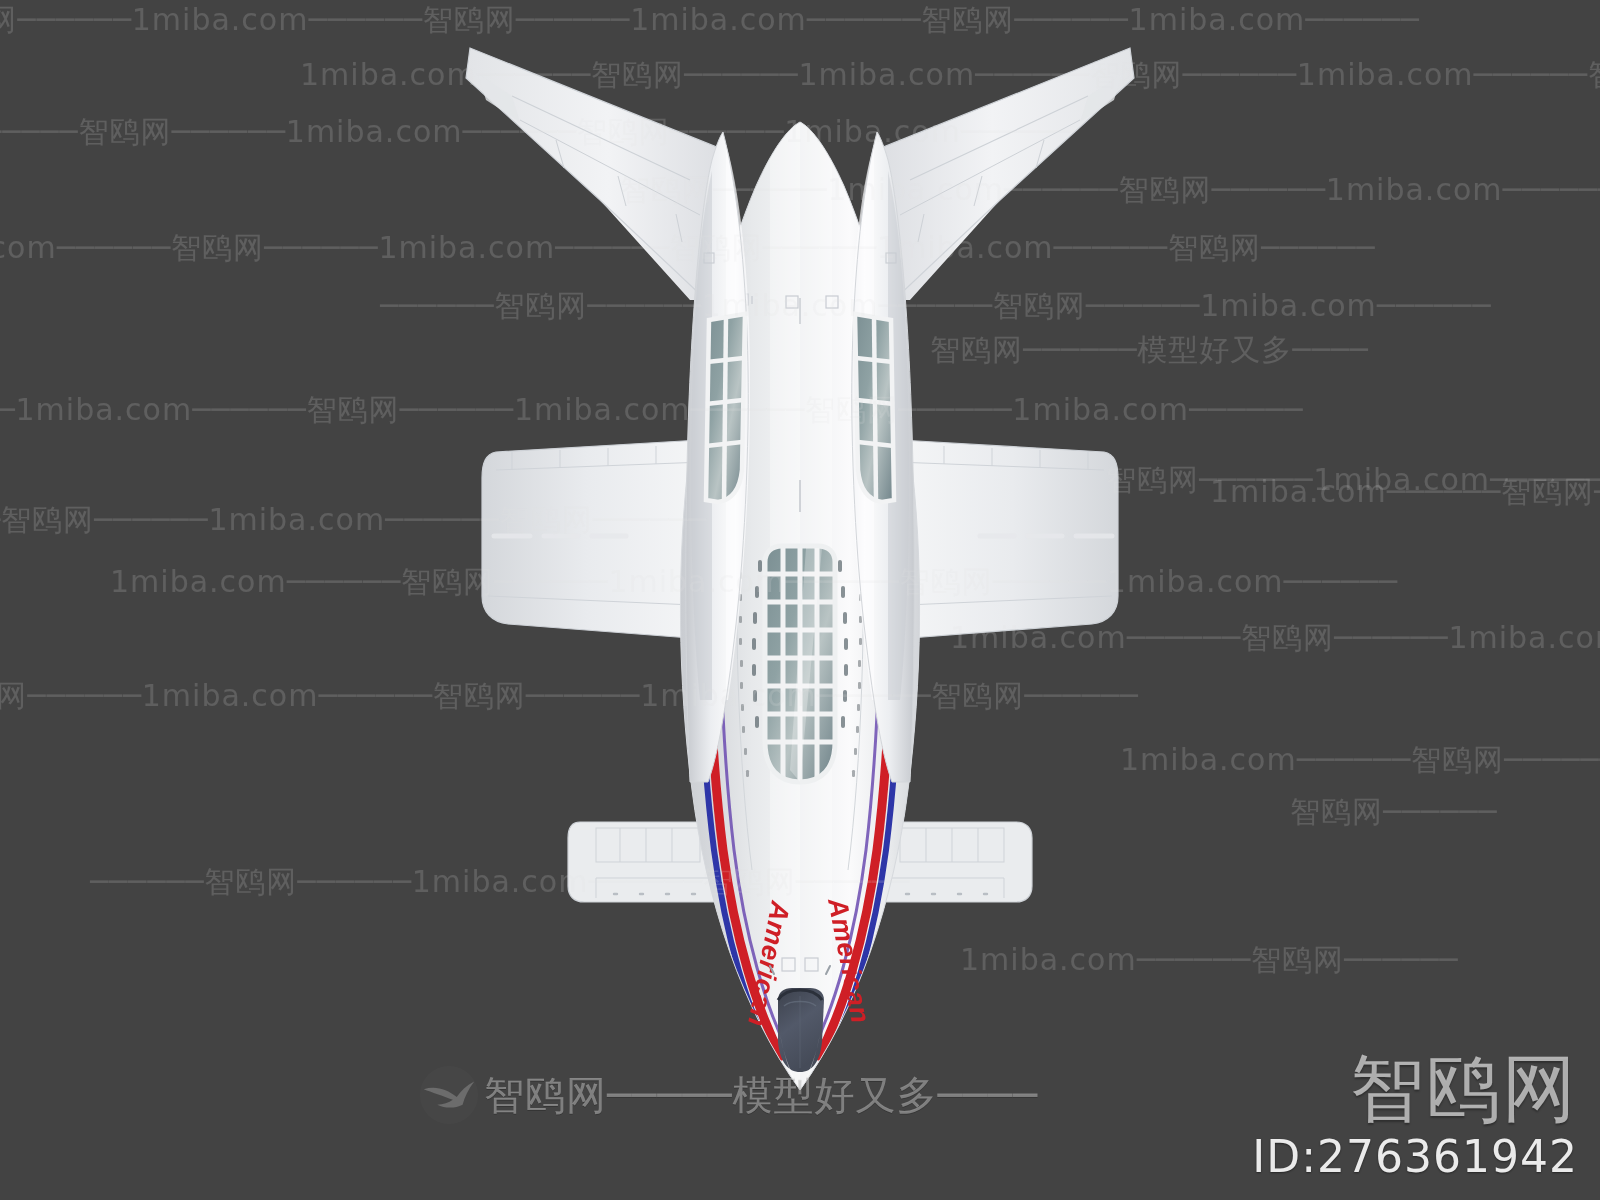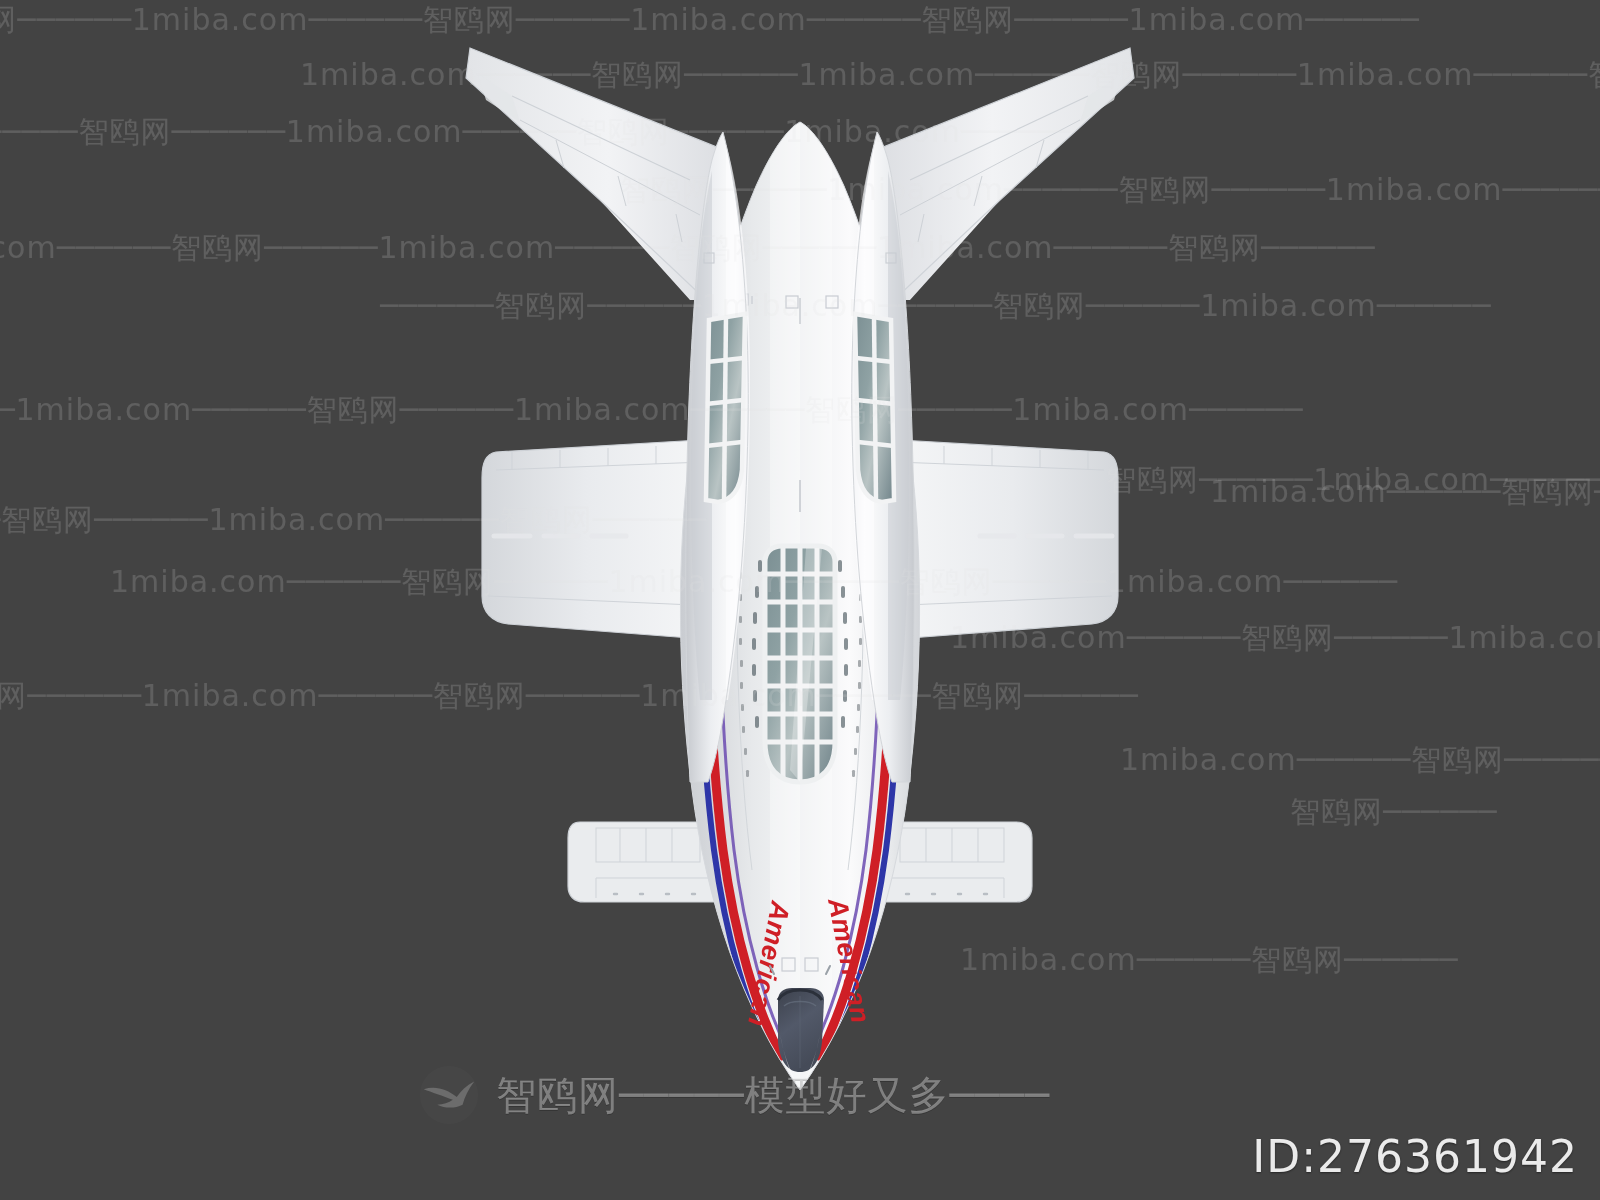--- a/index.html
+++ b/index.html
@@ -19,21 +19,21 @@
   .wm-row{
     position:absolute;white-space:nowrap;
     color:rgba(226,226,226,0.175);
     font-size:30px;letter-spacing:1px;
     font-family:"DejaVu Sans","Liberation Sans",sans-serif;
   }
 
   
   #logobar{
     position:absolute;left:418px;top:1062px;height:66px;
-    display:flex;align-items:center;z-index:55;gap:12px;
+    display:flex;align-items:center;z-index:55;
   }
   #logobar .bird{
     width:62px;height:62px;position:relative;flex:0 0 auto;
     opacity:.40;
   }
   #logobar .bird svg{display:block;width:62px;height:62px;}
   #logobar .btext{
     color:rgba(232,232,232,0.42);
     font-size:40px;letter-spacing:1px;
     font-family:"DejaVu Sans","Liberation Sans",sans-serif;
@@ -442,41 +442,44 @@
     </g>
   </svg>
 
   <div class="wm-layer" id="wm-layer">
       <div class="wm-row" style="top: 0px; left: -190px;">──────智鸥网──────1miba.com──────智鸥网──────1miba.com──────智鸥网──────1miba.com──────</div>
       <div class="wm-row" style="top: 55px; left: 300px;">1miba.com──────智鸥网──────1miba.com──────智鸥网──────1miba.com──────智鸥网──────</div>
       <div class="wm-row" style="top: 112px; left: -420px;">智鸥网──────1miba.com──────智鸥网──────1miba.com──────智鸥网──────1miba.com──────</div>
       <div class="wm-row" style="top: 170px; left: 620px;">智鸥网──────1miba.com──────智鸥网──────1miba.com──────</div>
       <div class="wm-row" style="top: 228px; left: -120px;">1miba.com──────智鸥网──────1miba.com──────智鸥网──────1miba.com──────智鸥网──────</div>
       <div class="wm-row" style="top: 286px; left: 380px;">──────智鸥网──────1miba.com──────智鸥网──────1miba.com──────</div>
+      <div class="wm-row" style="top: 330px; left: 930px;">智鸥网──────模型好又多────</div>
       <div class="wm-row" style="top: 390px; left: -230px;">──智鸥网──────1miba.com──────智鸥网──────1miba.com──────智鸥网──────1miba.com──────</div>
       <div class="wm-row" style="top: 460px; left: 1060px; margin-left: 46px;">智鸥网──────1miba.com──────</div>
       <div class="wm-row" style="top: 472px; left: 1210px;">1miba.com──────智鸥网──────</div>
       <div class="wm-row" style="top: 500px; left: -290px;">1miba.com──────智鸥网──────1miba.com──────智鸥网──────</div>
       <div class="wm-row" style="top: 562px; left: 110px;">1miba.com──────智鸥网──────1miba.com──────智鸥网──────1miba.com──────</div>
       <div class="wm-row" style="top: 618px; left: 950px;">1miba.com──────智鸥网──────1miba.com──────</div>
       <div class="wm-row" style="top: 676px; left: -180px;">──────智鸥网──────1miba.com──────智鸥网──────1miba.com──────智鸥网──────</div>
       <div class="wm-row" style="top: 740px; left: 1120px;">1miba.com──────智鸥网──────</div>
       <div class="wm-row" style="top: 792px; left: 1290px;">智鸥网──────</div>
+      <div class="wm-row" style="top: 862px; left: 90px;">──────智鸥网──────1miba.com──────智鸥网──────</div>
       <div class="wm-row" style="top: 940px; left: 960px;">1miba.com──────智鸥网──────</div>
     </div>
 
   <div id="logobar">
     <span class="bird">
       <svg viewBox="0 0 64 64" aria-hidden="true">
         <circle cx="32" cy="32" r="30" fill="#ffffff" opacity="0.05"></circle>
         <path d="M6 26 C 18 22, 30 26, 40 34 C 44 28, 50 22, 58 18
                  C 52 26, 48 34, 46 42 C 38 46, 28 46, 20 42
                  C 26 42, 32 40, 36 37 C 26 33, 14 29, 6 26 Z" fill="#c9c9c9" opacity="0.75"></path>
       </svg>
     </span>
     <span class="btext">智鸥网─────模型好又多────</span>
   </div>
 
   <div id="idwm">
+    <span class="big">智鸥网</span>
     <span class="idline">ID:276361942</span>
   </div>
 
 </div>
 
 </body></html>

